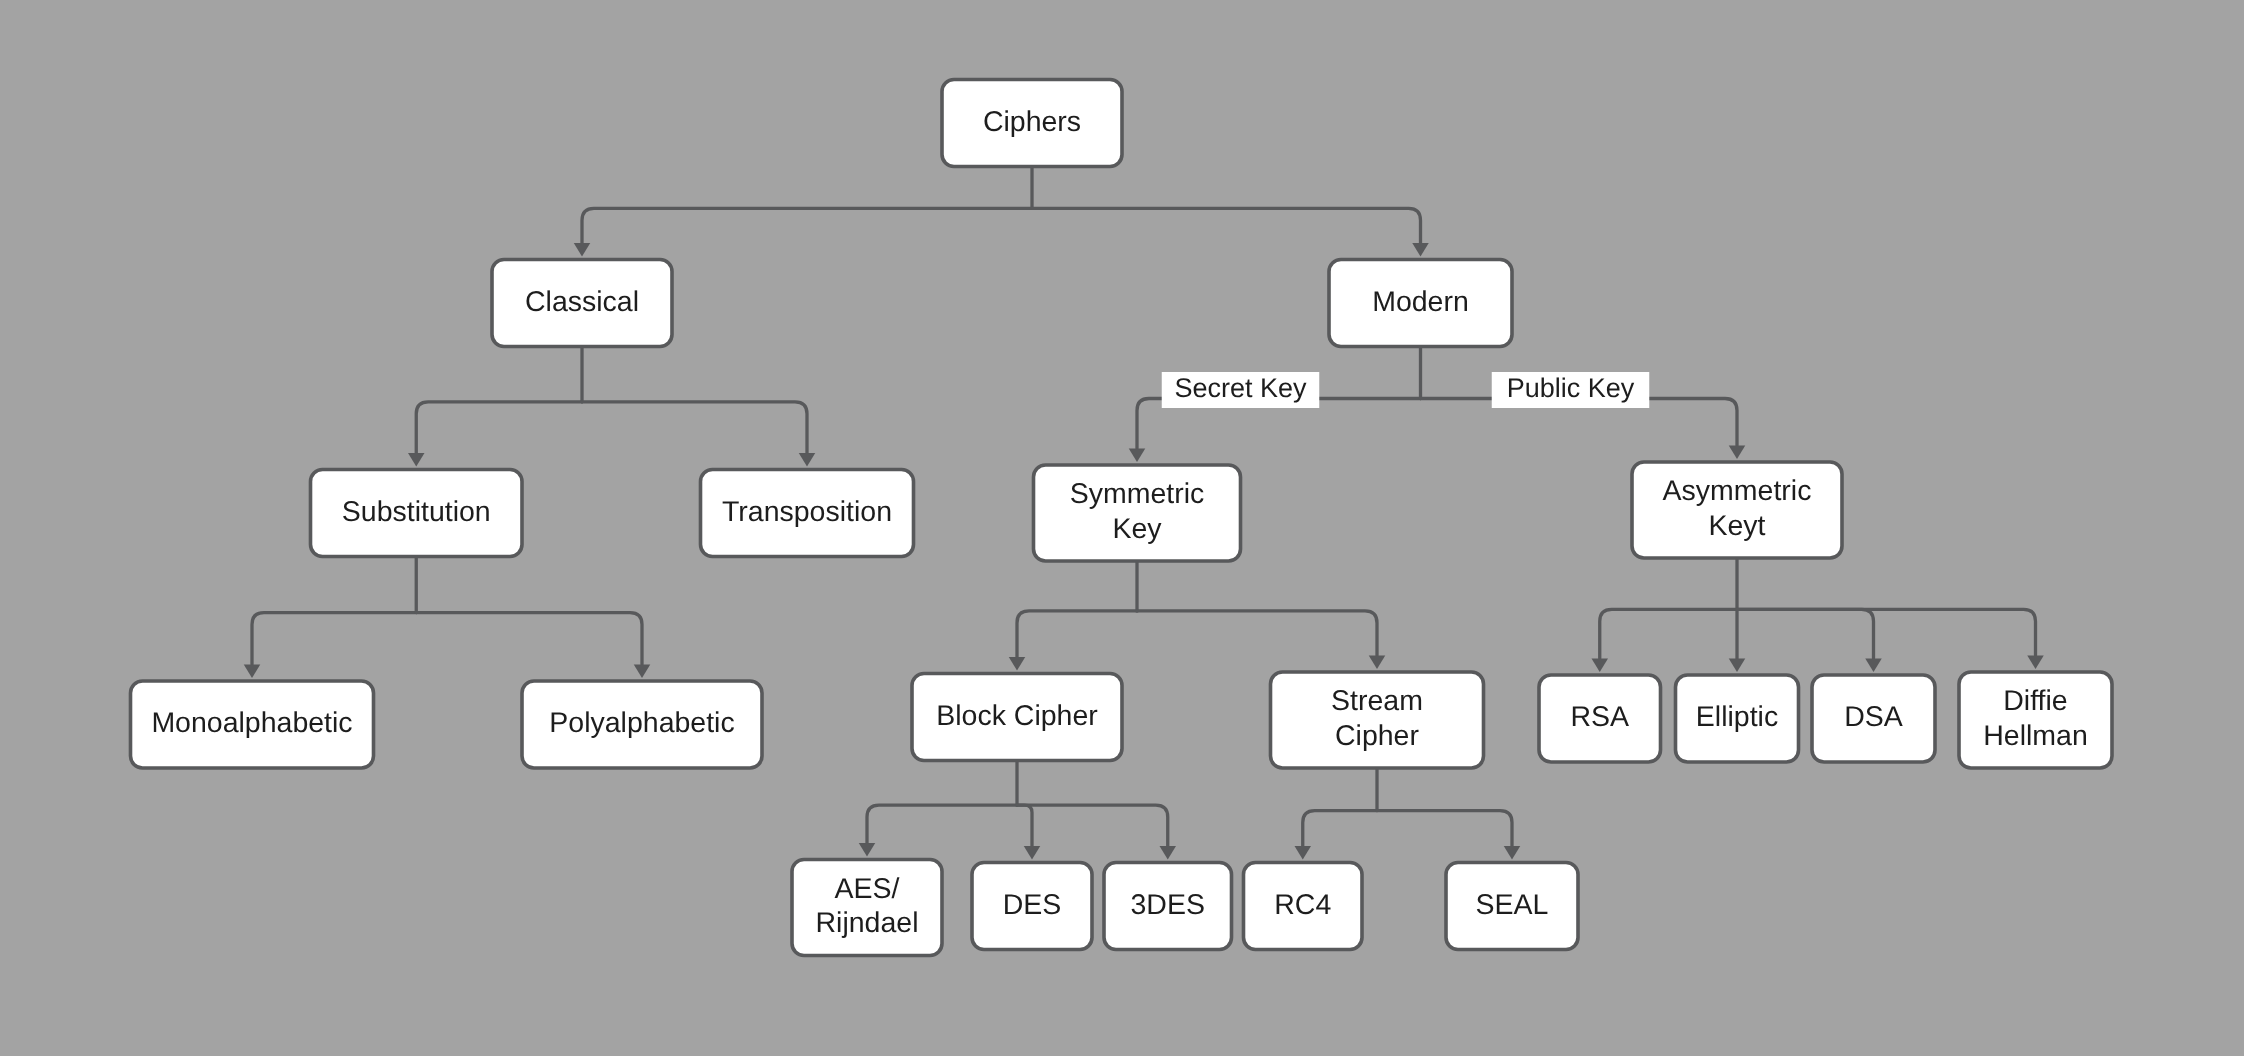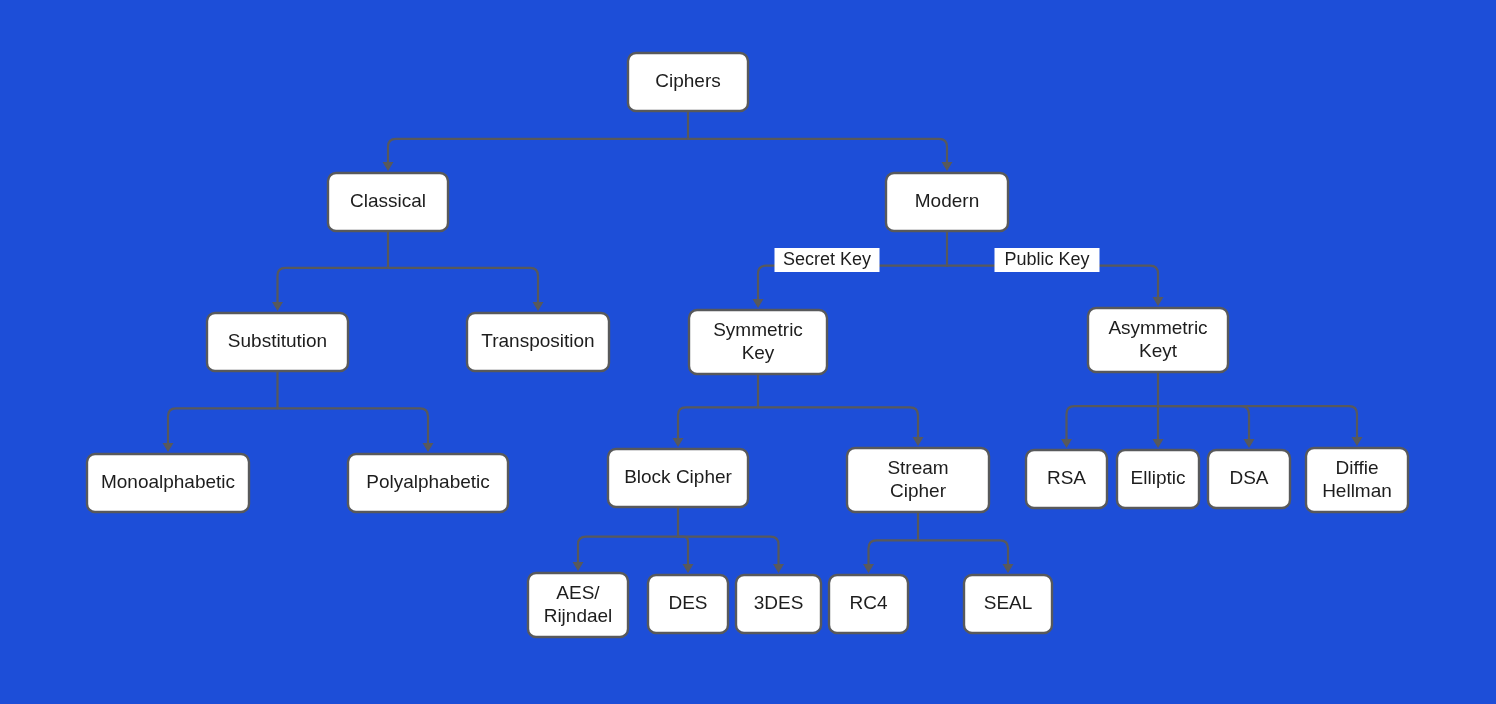--- a/index.html
+++ b/index.html
@@ -11,21 +11,21 @@
   body {
     width: 1496px;
     height: 704px;
     font-family: "Liberation Sans", sans-serif;
     overflow: hidden;
   }
   #diagram-root {
     position: relative;
     width: 1496px;
     height: 704px;
-    background: #1d4ed8;
+    background: #a3a3a3;
   }
   svg.diagram-canvas {
     position: absolute;
     left: 0;
     top: 0;
     width: 1496px;
     height: 704px;
     display: block;
   }
   .edge-path {

